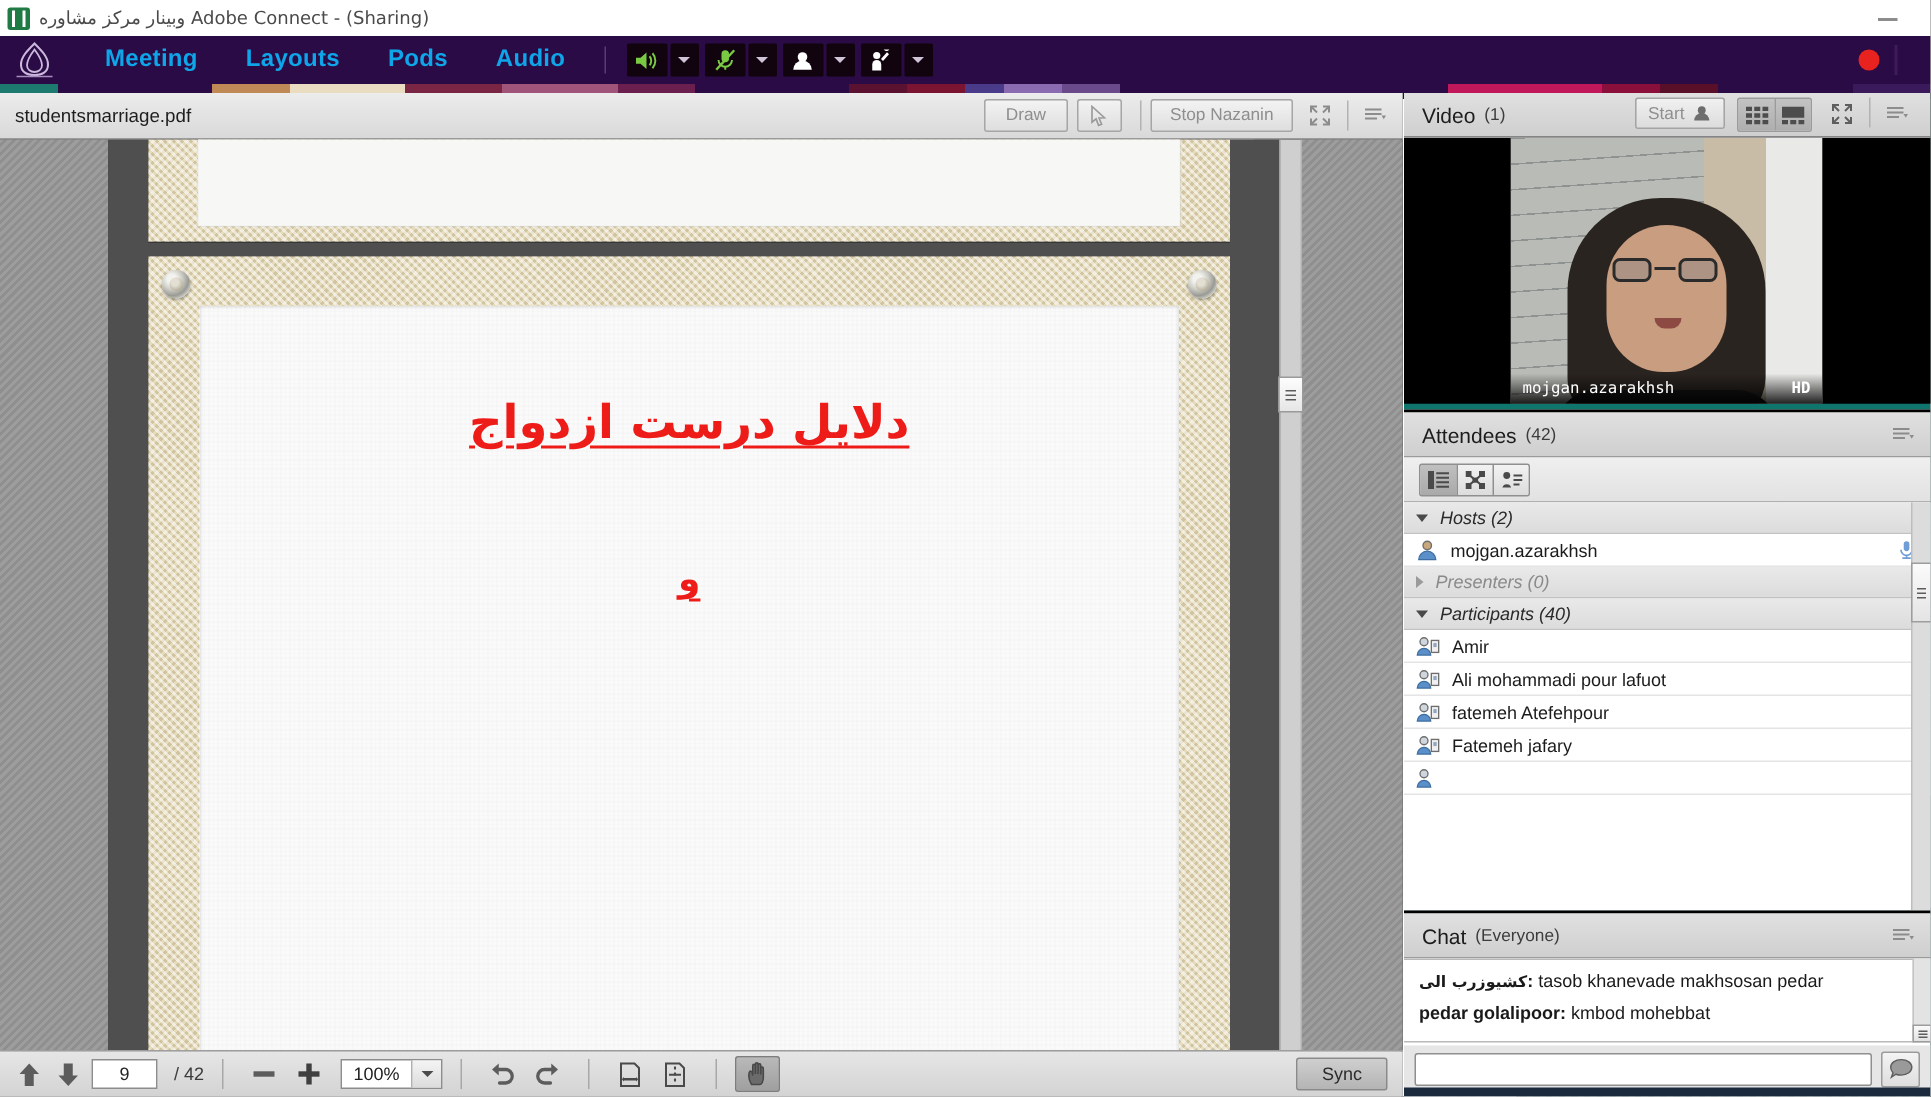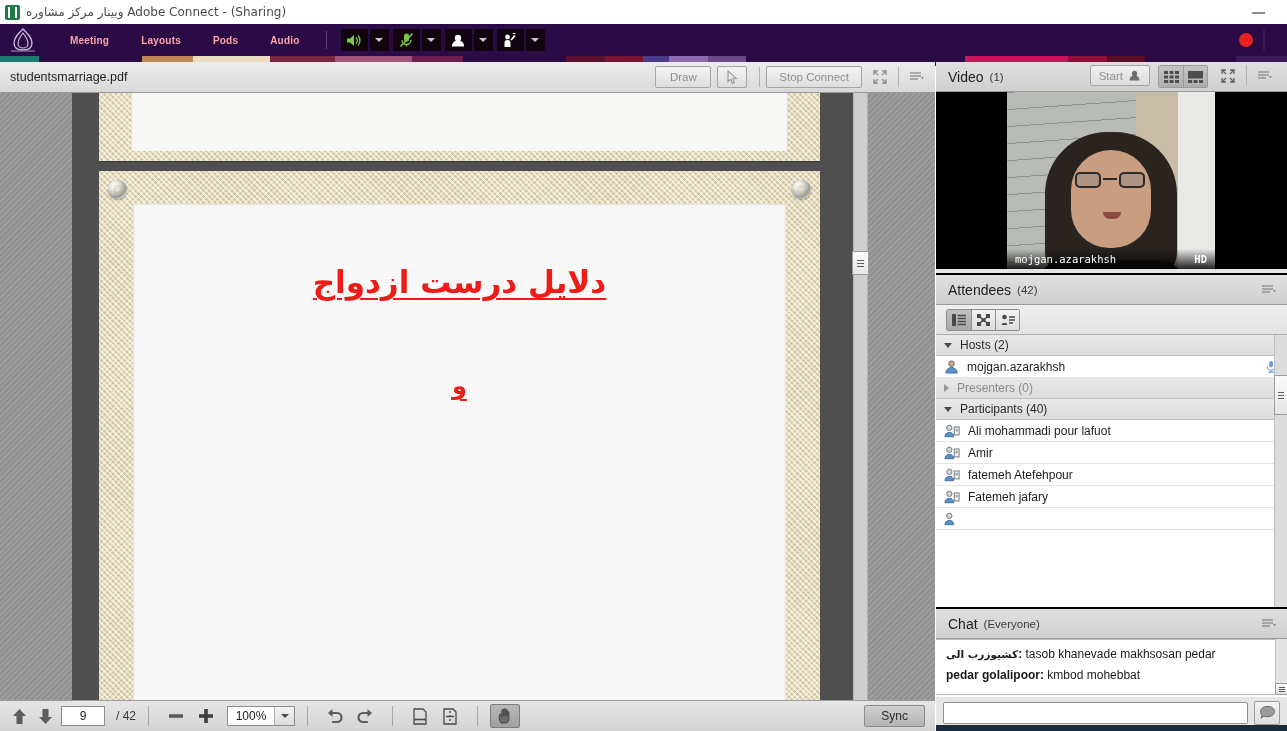--- a/index.html
+++ b/index.html
@@ -38,21 +38,21 @@
     position:absolute; left:0; top:24px; width:1287px; height:32px;
     background:#2a0b45; display:flex; align-items:center;
   }
   .logo {
     width:34px; height:30px; margin-left:6px; margin-right:14px;
     display:flex; align-items:center; justify-content:center; flex:0 0 auto;
     position:relative;
   }
   .logo svg { display:block; }
   .menu-item {
-    color:#fca5a5; font-size:10px; font-weight:bold; padding:0 16px;
+    color:#0ea5e9; font-size:16px; font-weight:bold; padding:0 16px;
     letter-spacing:.2px; cursor:default; white-space:nowrap;
   }
   .menu-sep { width:1px; height:18px; background:#5c3a78; margin:0 10px; }
   .mbtn-group { display:flex; align-items:center; margin-left:4px; }
   .mbtn {
     width:27px; height:22px; background:#11040f; display:flex;
     align-items:center; justify-content:center; border-radius:1px;
   }
   .mbtn-caret {
     width:19px; height:22px; background:#11040f; margin-left:2px;
@@ -219,21 +219,21 @@
   .tb-tool.sel {
     background:linear-gradient(#b9b9b9,#9f9f9f); border:1px solid #7d7d7d; border-radius:2px;
   }
   .sync-btn {
     margin-left:auto; margin-right:4px; height:22px; padding:0 16px;
     background:linear-gradient(#cfcfcf,#b4b4b4); border:1px solid #8a8a8a; border-radius:2px;
     font-size:12px; color:#2b2b2b; display:flex; align-items:center; justify-content:center;
   }
 
   
-  .rightcol { position:absolute; left:936px; top:62px; width:351px; height:669px; background:#e5e5e5; }
+  .rightcol { position:absolute; left:936px; top:62px; width:351px; height:669px; background:#0f766e; }
 
   .pod-header {
     height:30px; background:linear-gradient(#e0e0e0,#cfcfcf);
     border-bottom:1px solid #9b9b9b; display:flex; align-items:center; padding:0 6px;
   }
   .pod-title { font-size:14px; color:#1c1c1c; margin-left:6px; }
   .pod-count { font-size:11.5px; color:#3c3c3c; margin-left:6px; }
   .pod-menu { margin-left:auto; display:flex; align-items:flex-start; padding-right:4px; }
 
   
@@ -300,21 +300,21 @@
     border-bottom:1px solid #b0b0b0; display:flex; align-items:center; padding-left:10px;
   }
   .att-seg { display:flex; border:1px solid #8f8f8f; border-radius:2px; overflow:hidden; }
   .att-seg > div { width:24px; height:20px; display:flex; align-items:center; justify-content:center;
      background:linear-gradient(#f2f2f2,#dcdcdc); }
   .att-seg > div.on { background:linear-gradient(#c0c0c0,#a9a9a9); }
   .att-seg > div + div { border-left:1px solid #8f8f8f; }
   .att-list { position:absolute; left:0; top:60px; width:351px; height:272px; background:#fff; overflow:hidden; }
   .grp {
     height:21px; background:linear-gradient(#e9e9e9,#dcdcdc); border-bottom:1px solid #c2c2c2;
-    display:flex; align-items:center; padding-left:8px; font-size:12px; color:#2a2a2a;
+    display:flex; align-items:center; padding-left:8px; font-size:12px; color:#2a2a2a;font-style:italic;
   }
   .grp.dim { color:#8a8a8a; }
   .tri { width:0;height:0; margin-right:8px; }
   .tri.down { border-left:4px solid transparent;border-right:4px solid transparent;border-top:5px solid #4a4a4a; }
   .tri.right { border-top:4px solid transparent;border-bottom:4px solid transparent;border-left:5px solid #9a9a9a; }
   .att-row {
     height:22px; display:flex; align-items:center; padding-left:8px;
     border-bottom:1px solid #e4e4e4; font-size:12px; color:#1c1c1c; background:#fff;
   }
   .att-row .nm { margin-left:8px; }
@@ -451,21 +451,21 @@
     <div class="share-header">
       <div class="share-title">studentsmarriage.pdf</div>
       <div class="share-right">
         <div class="btn-grey">Draw</div>
         <div class="btn-icon-sq">
           <svg width="13" height="15" viewBox="0 0 13 15">
             <path d="M2 1 L2 11.5 L4.7 9.3 L6.4 13.6 L8.4 12.8 L6.7 8.7 L10.3 8.5 Z" fill="none" stroke="#9a9a9a" stroke-width="1.1"></path>
           </svg>
         </div>
         <div class="vsep"></div>
-        <div class="btn-grey">Stop Connect</div>
+        <div class="btn-grey">Stop Nazanin</div>
         <div class="plain-icon">
           <svg width="16" height="16" viewBox="0 0 16 16">
             <g stroke="#8c8c8c" stroke-width="1.3" fill="none">
               <path d="M2 6 V2 H6"></path>
                 <path d="M10 2 H14 V6"></path>
                 <path d="M14 10 V14 H10"></path>
                 <path d="M6 14 H2 V10"></path>
               <path d="M2 2 L6 6"></path>
                 <path d="M14 2 L10 6"></path>
                 <path d="M14 14 L10 10"></path>
@@ -761,30 +761,30 @@
           <span class="tri down"></span>
           <span>Participants (40)</span>
         </div>
         <div class="att-row">
           <svg width="16" height="15" viewBox="0 0 18 16">
             <circle cx="6" cy="5" r="3" fill="#cfd6de" stroke="#6e6e6e" stroke-width="1"></circle>
             <path d="M1 15 a5 5 0 0 1 10 0 Z" fill="#5b8fc9" stroke="#3c6ea0" stroke-width="1"></path>
             <rect x="11.5" y="4" width="5.5" height="9" fill="#f0f0f0" stroke="#6e6e6e" stroke-width="1"></rect>
             <rect x="13" y="6" width="2.5" height="3" fill="#8fa7bf"></rect>
           </svg>
-          <span class="nm">Ali mohammadi pour lafuot</span>
+          <span class="nm">Amir</span>
         </div>
         <div class="att-row">
           <svg width="16" height="15" viewBox="0 0 18 16">
             <circle cx="6" cy="5" r="3" fill="#cfd6de" stroke="#6e6e6e" stroke-width="1"></circle>
             <path d="M1 15 a5 5 0 0 1 10 0 Z" fill="#5b8fc9" stroke="#3c6ea0" stroke-width="1"></path>
             <rect x="11.5" y="4" width="5.5" height="9" fill="#f0f0f0" stroke="#6e6e6e" stroke-width="1"></rect>
             <rect x="13" y="6" width="2.5" height="3" fill="#8fa7bf"></rect>
           </svg>
-          <span class="nm">Amir</span>
+          <span class="nm">Ali mohammadi pour lafuot</span>
         </div>
         <div class="att-row">
           <svg width="16" height="15" viewBox="0 0 18 16">
             <circle cx="6" cy="5" r="3" fill="#cfd6de" stroke="#6e6e6e" stroke-width="1"></circle>
             <path d="M1 15 a5 5 0 0 1 10 0 Z" fill="#5b8fc9" stroke="#3c6ea0" stroke-width="1"></path>
             <rect x="11.5" y="4" width="5.5" height="9" fill="#f0f0f0" stroke="#6e6e6e" stroke-width="1"></rect>
             <rect x="13" y="6" width="2.5" height="3" fill="#8fa7bf"></rect>
           </svg>
           <span class="nm">fatemeh Atefehpour</span>
         </div>

